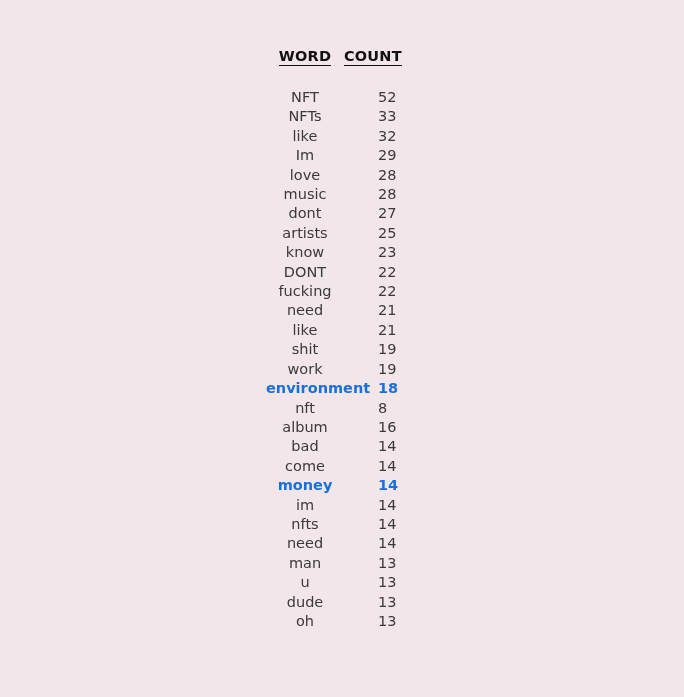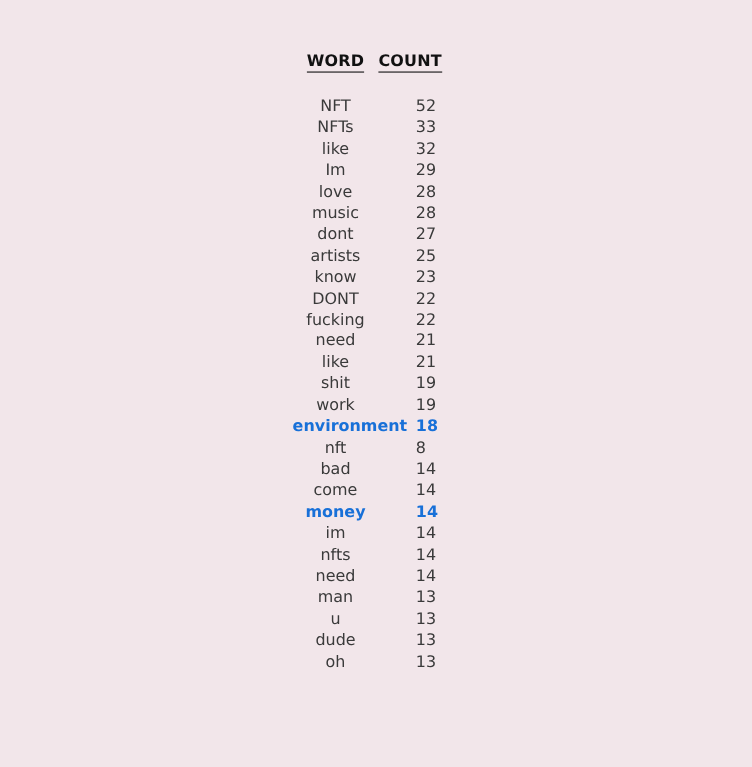--- a/index.html
+++ b/index.html
@@ -161,20 +161,24 @@
           </tr>
           <tr class="highlight">
             <td class="word">environment</td>
             <td class="count">18</td>
           </tr>
           <tr>
             <td class="word">nft</td>
             <td class="count">8</td>
           </tr>
           <tr>
+            <td class="word">album</td>
+            <td class="count">16</td>
+          </tr>
+          <tr>
             <td class="word">bad</td>
             <td class="count">14</td>
           </tr>
           <tr>
             <td class="word">come</td>
             <td class="count">14</td>
           </tr>
           <tr class="highlight">
             <td class="word">money</td>
             <td class="count">14</td>

